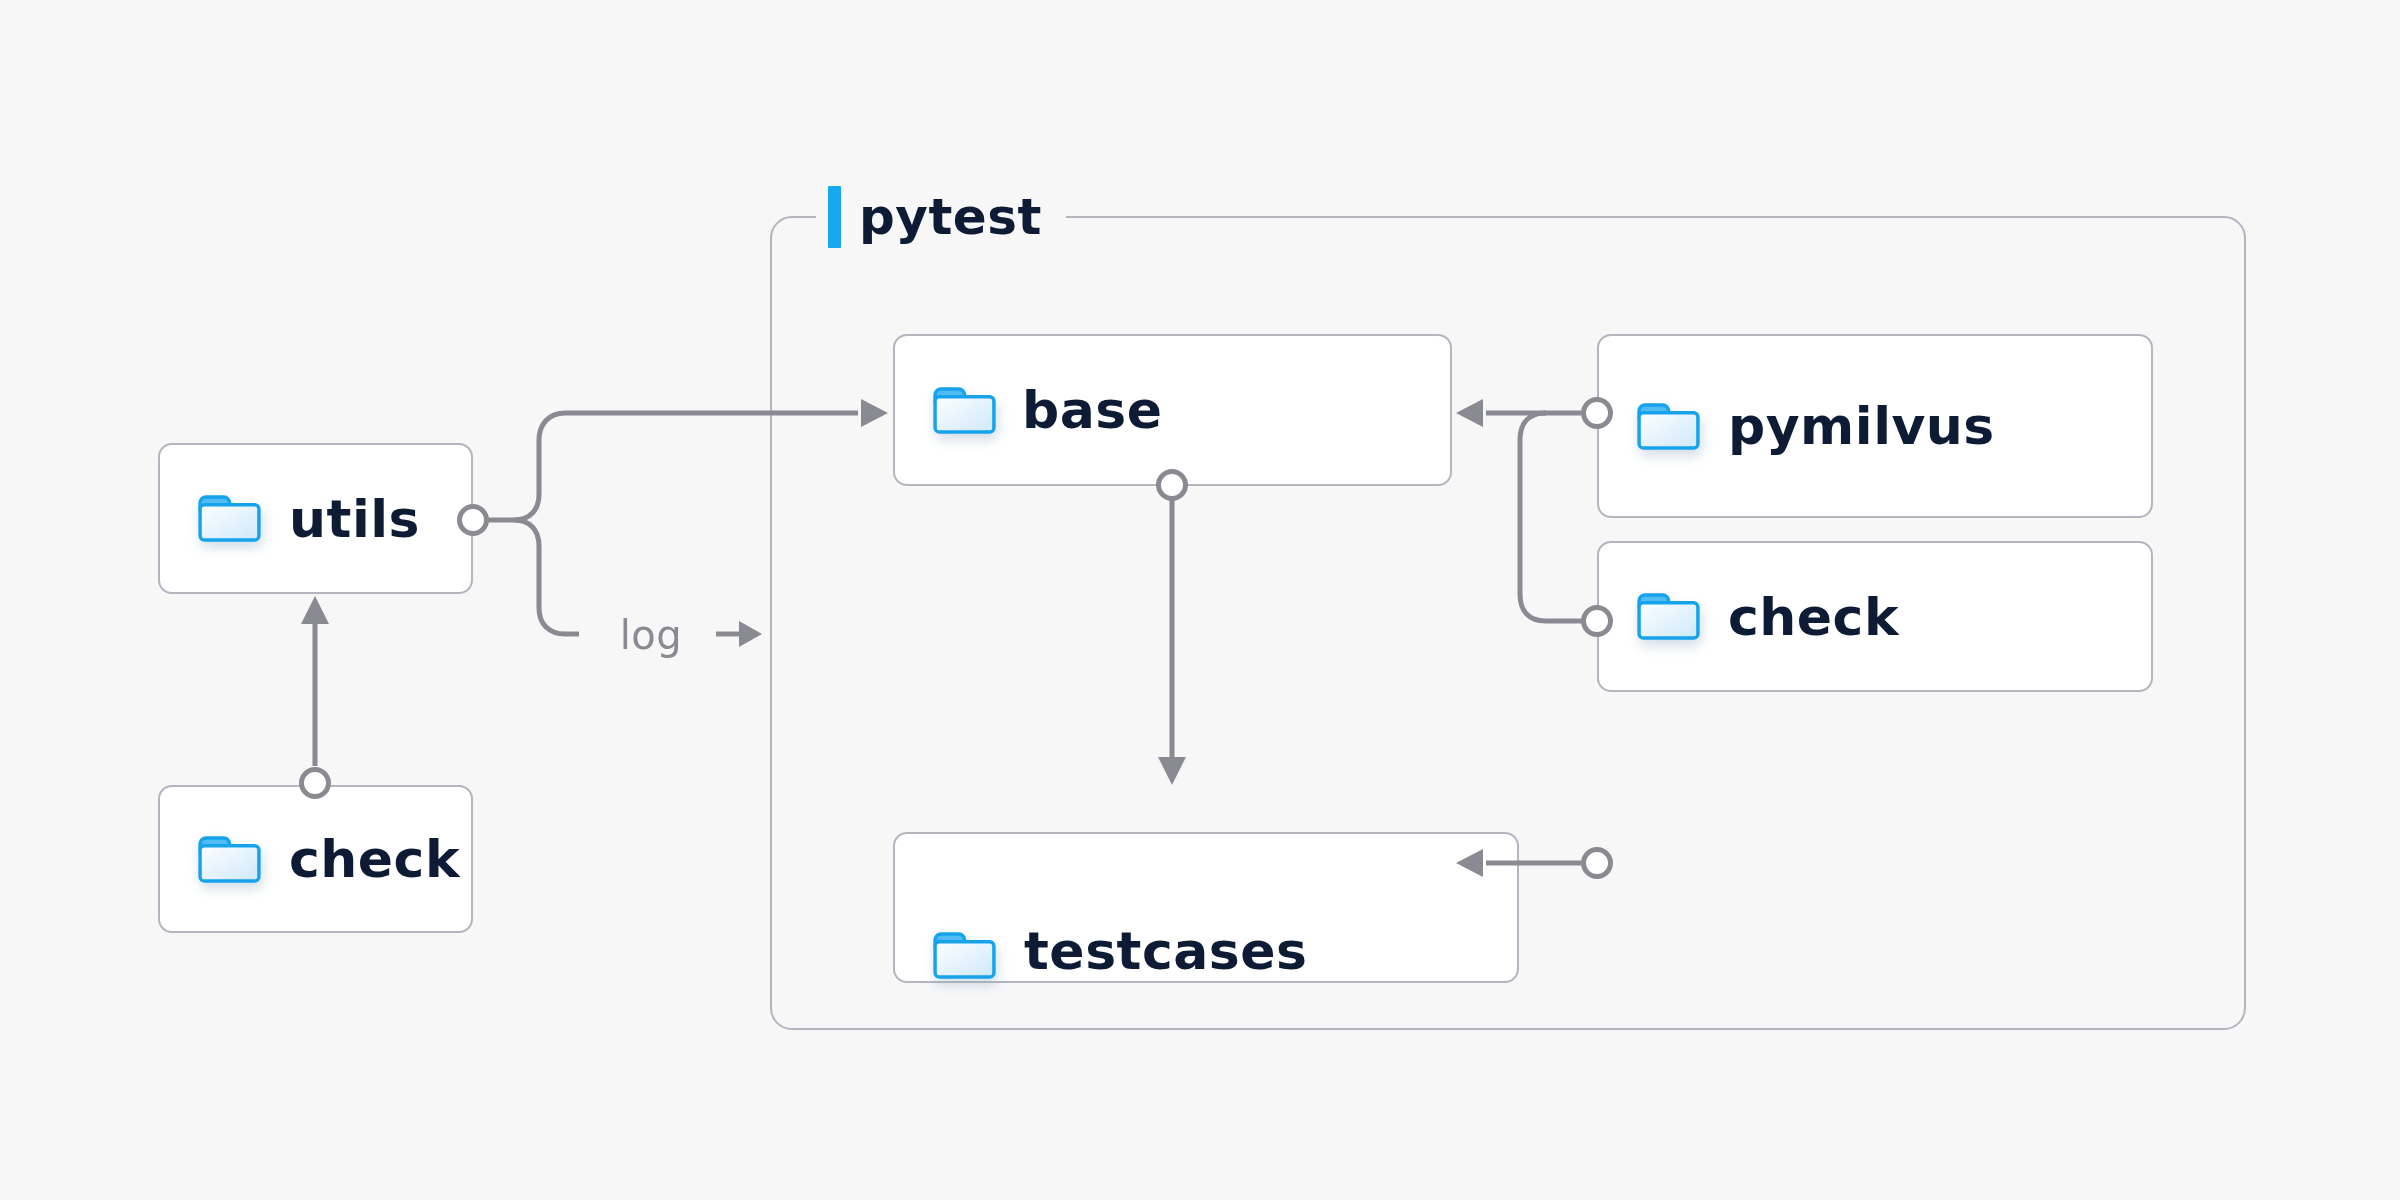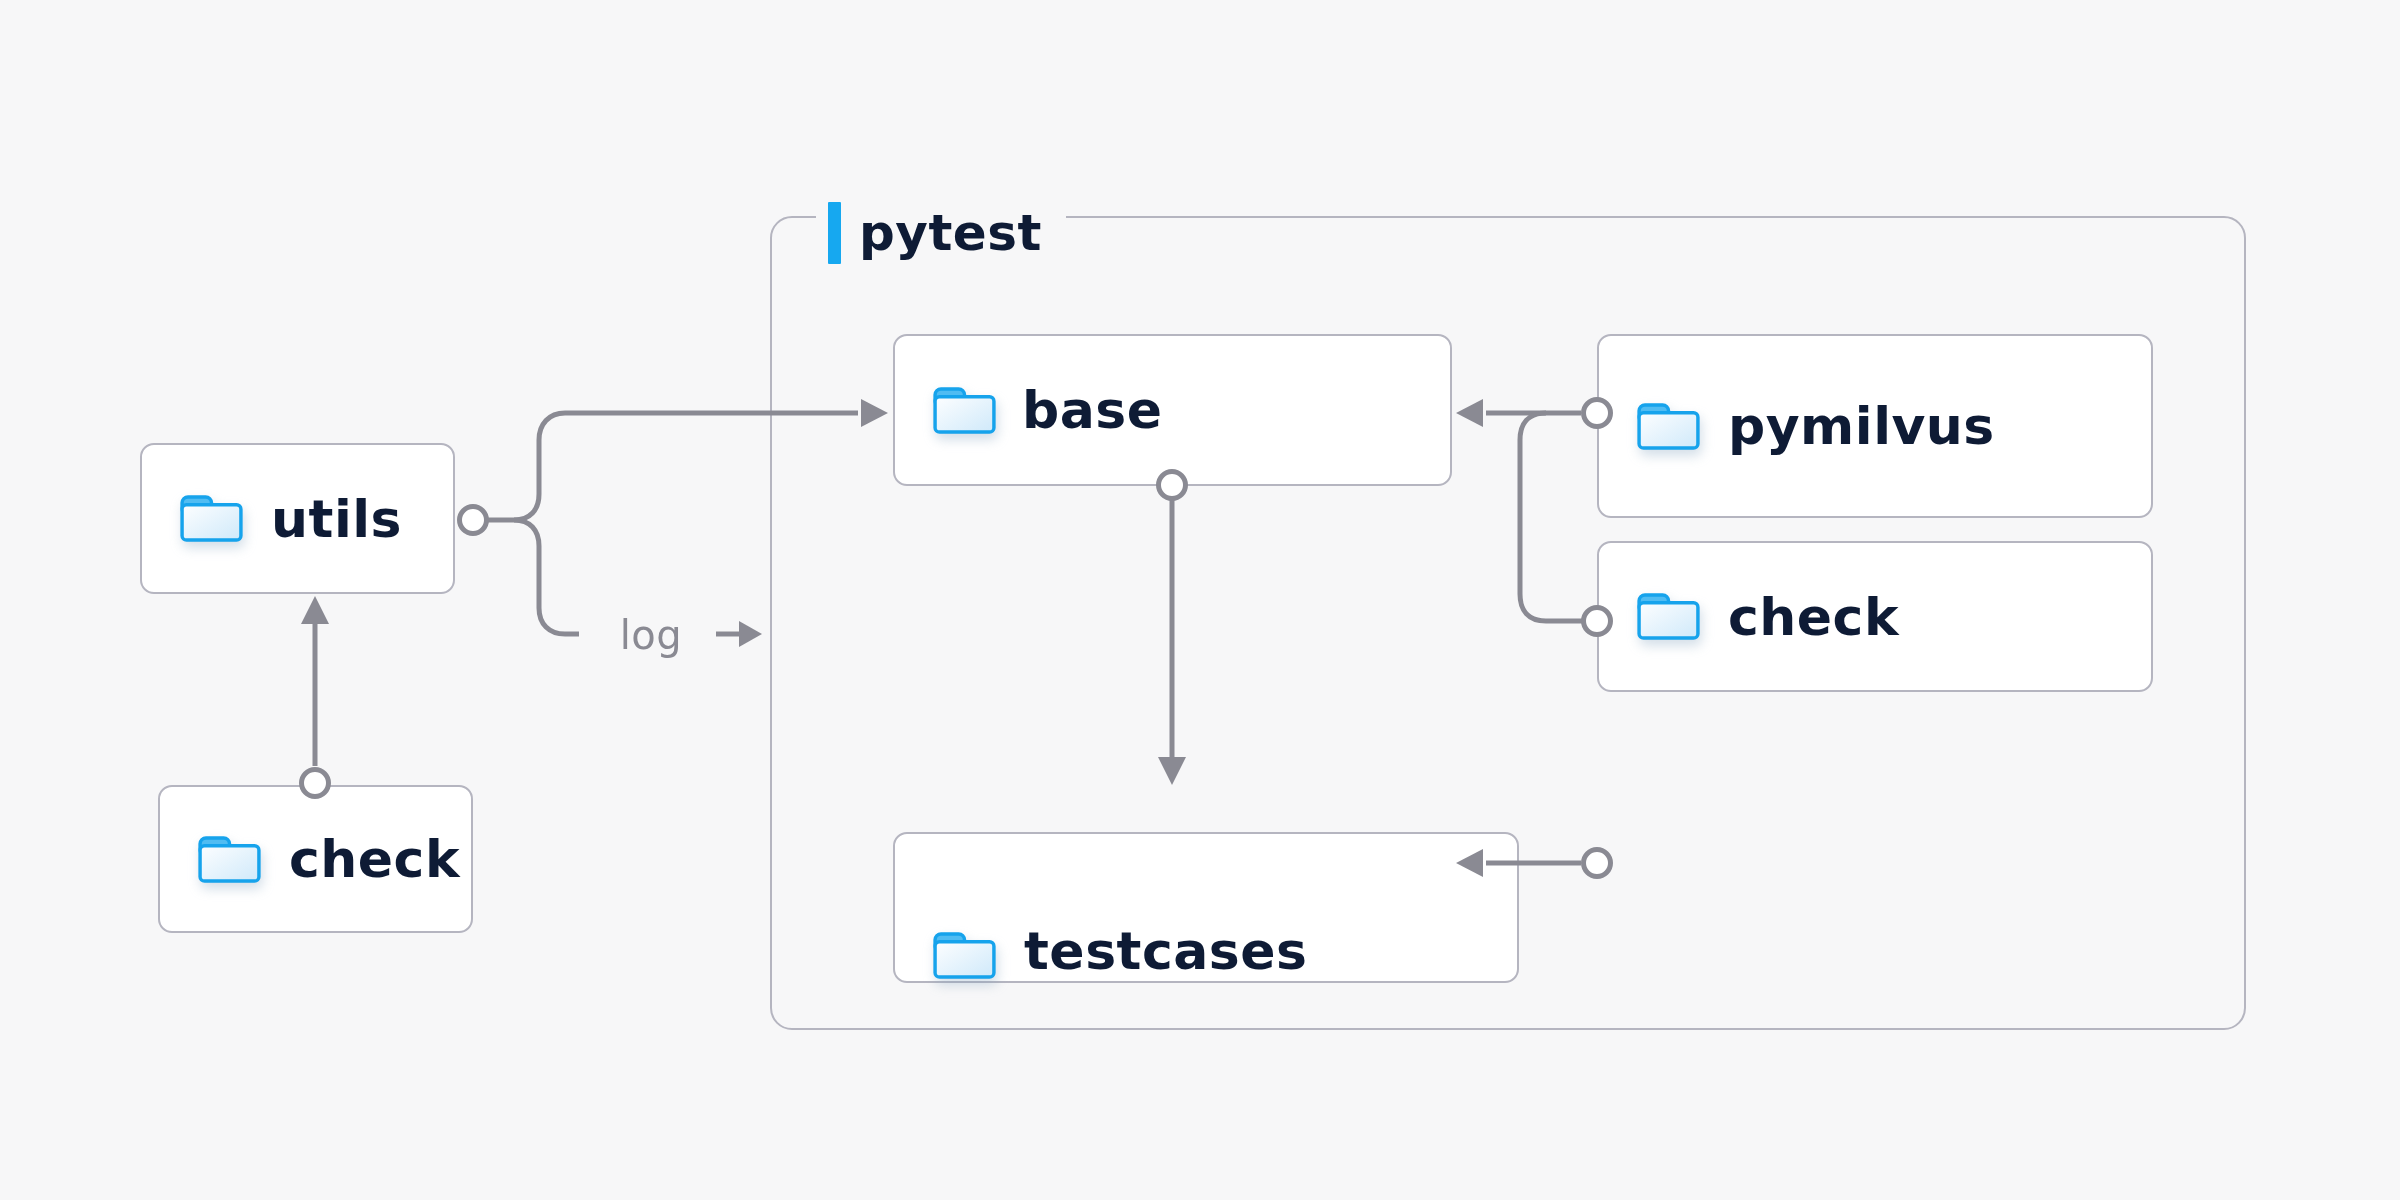--- a/index.html
+++ b/index.html
@@ -10,21 +10,21 @@
   }
   
   .group-box{
     position:absolute;left:770px;top:216px;width:1476px;height:814px;
     border:2.5px solid #b5b5c0;border-radius:22px;background:transparent;
     box-sizing:border-box;z-index:1;
   }
   .group-label{
     position:absolute;left:44px;top:-33px;height:64px;
     display:flex;align-items:center;gap:18px;
-    background:#f7f7f8;padding:0 24px 0 12px;margin-top:16px;
+    background:#f7f7f8;padding:0 24px 0 12px;
   }
   .group-label .accent-bar{
     width:13px;height:62px;background:#16a8f0;border-radius:1px;flex:0 0 auto;
   }
   .group-label .group-title{
     font-size:50px;font-weight:700;color:#0e1b35;letter-spacing:.5px;
     line-height:62px;white-space:nowrap;
   }
   
   .node{
@@ -33,21 +33,21 @@
     display:flex;align-items:center;padding-left:36px;gap:26px;z-index:2;
   }
   .node-label{
     font-size:52px;font-weight:700;color:#0e1b35;letter-spacing:.5px;
     white-space:nowrap;
   }
   .folder{
     width:67px;height:51px;flex:0 0 auto;
     filter:drop-shadow(2px 6px 6px rgba(130,160,190,.35));
   }
-  #node-utils    {left:140px; top:443px; width:315px; height:151px;}
+  #node-utils    {left:158px; top:443px; width:315px; height:151px;}
   #node-config   {left:158px; top:785px; width:315px; height:148px;}
   #node-base     {left:893px; top:334px; width:559px; height:152px;gap:24px;}
   #node-pymilvus {left:1597px;top:334px; width:556px; height:184px;}
   #node-check    {left:1597px;top:541px; width:556px; height:151px;}
   #node-testcases{left:893px; top:832px; width:626px; height:151px;align-items:flex-end;}
   #node-common   {left:1597px;top:787px; width:556px; height:151px;}
   
   .wires{
     position:absolute;left:0;top:0;width:2400px;height:1200px;
     z-index:3;pointer-events:none;

